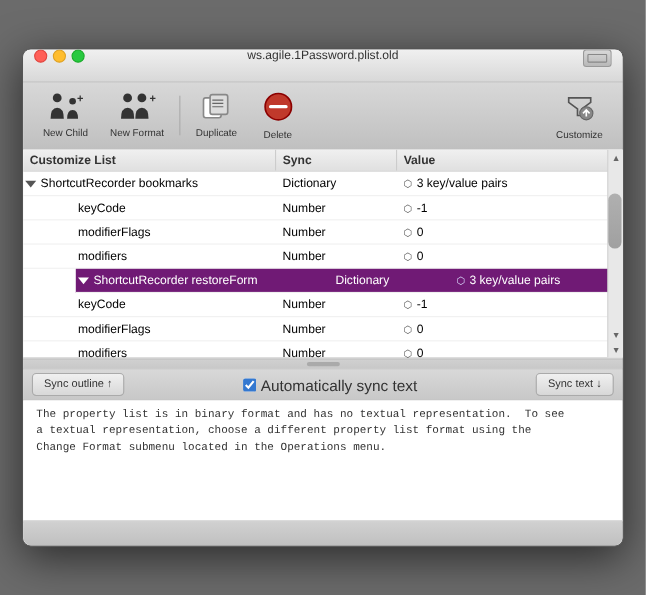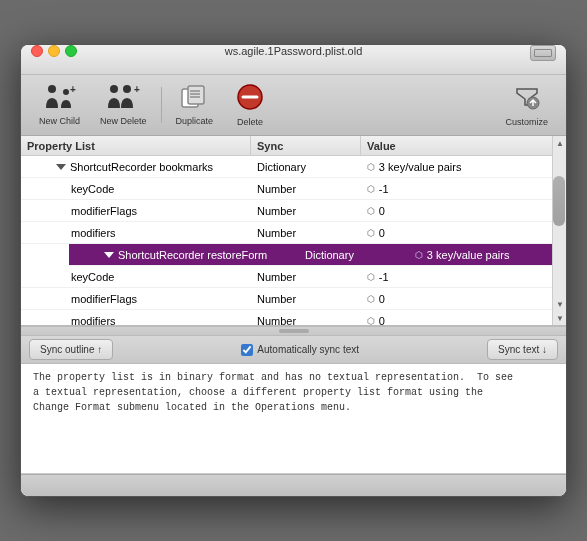--- a/index.html
+++ b/index.html
@@ -152,21 +152,21 @@
     .table-cell {
       font-size: 11px;
       color: #000;
       padding: 2px 6px;
       display: flex;
       align-items: center;
       overflow: hidden;
       white-space: nowrap;
     }
 
-    .table-cell.indent-1 { padding-left: 35px; }
+    .table-cell.indent-1 { padding-left: 2px; }
     .table-cell.indent-2 { padding-left: 50px; }
 
     .triangle {
       display: inline-block;
       width: 0;
       height: 0;
       margin-right: 4px;
       flex-shrink: 0;
     }
     .triangle.down {
@@ -246,21 +246,21 @@
       justify-content: center;
     }
 
     .sync-checkbox {
       width: 12px;
       height: 12px;
       accent-color: #3478d0;
     }
 
     .sync-check-label {
-      font-size: 10px;
+      font-size: 14px;
       color: #333;
     }
 
     
     .text-area-container {
       background: #fff;
       margin: 0;
       padding: 6px 12px;
       height: 110px;
       overflow: hidden;
@@ -322,21 +322,21 @@
     <div class="toolbar-btn">
       <div class="toolbar-icon">
         <svg width="36" height="26" viewBox="0 0 36 26">
           <circle cx="9" cy="5" r="4" fill="#333"></circle>
           <path d="M3 24 Q3 14 9 14 Q15 14 15 24" fill="#333"></path>
           <circle cx="22" cy="5" r="4" fill="#333"></circle>
           <path d="M16 24 Q16 14 22 14 Q28 14 28 24" fill="#333"></path>
           <text x="29" y="9" font-size="10" fill="#333" font-weight="bold">+</text>
         </svg>
       </div>
-      <span class="toolbar-label">New Delete</span>
+      <span class="toolbar-label">New Format</span>
     </div>
 
     <div class="toolbar-separator"></div>
 
     <div class="toolbar-btn">
       <div class="toolbar-icon">
         <svg width="28" height="26" viewBox="0 0 28 26">
           <rect x="2" y="5" width="16" height="18" rx="2" fill="#fff" stroke="#888" stroke-width="1.5"></rect>
           <rect x="8" y="2" width="16" height="18" rx="2" fill="#ddd" stroke="#888" stroke-width="1.5"></rect>
           <line x1="10" y1="7" x2="20" y2="7" stroke="#666" stroke-width="1"></line>
@@ -366,21 +366,21 @@
         </svg>
       </div>
       <span class="toolbar-label">Customize</span>
     </div>
 
   </div>
 
   <div class="table-area">
 
     <div class="table-header">
-      <div class="table-header-cell">Property List</div>
+      <div class="table-header-cell">Customize List</div>
       <div class="table-header-cell">Sync</div>
       <div class="table-header-cell" style="border-right:none;">Value</div>
     </div>
 
     <div class="table-body">
 
       <div class="table-row">
         <div class="table-cell indent-1">
           <span class="triangle down"></span>
           ShortcutRecorder bookmarks

